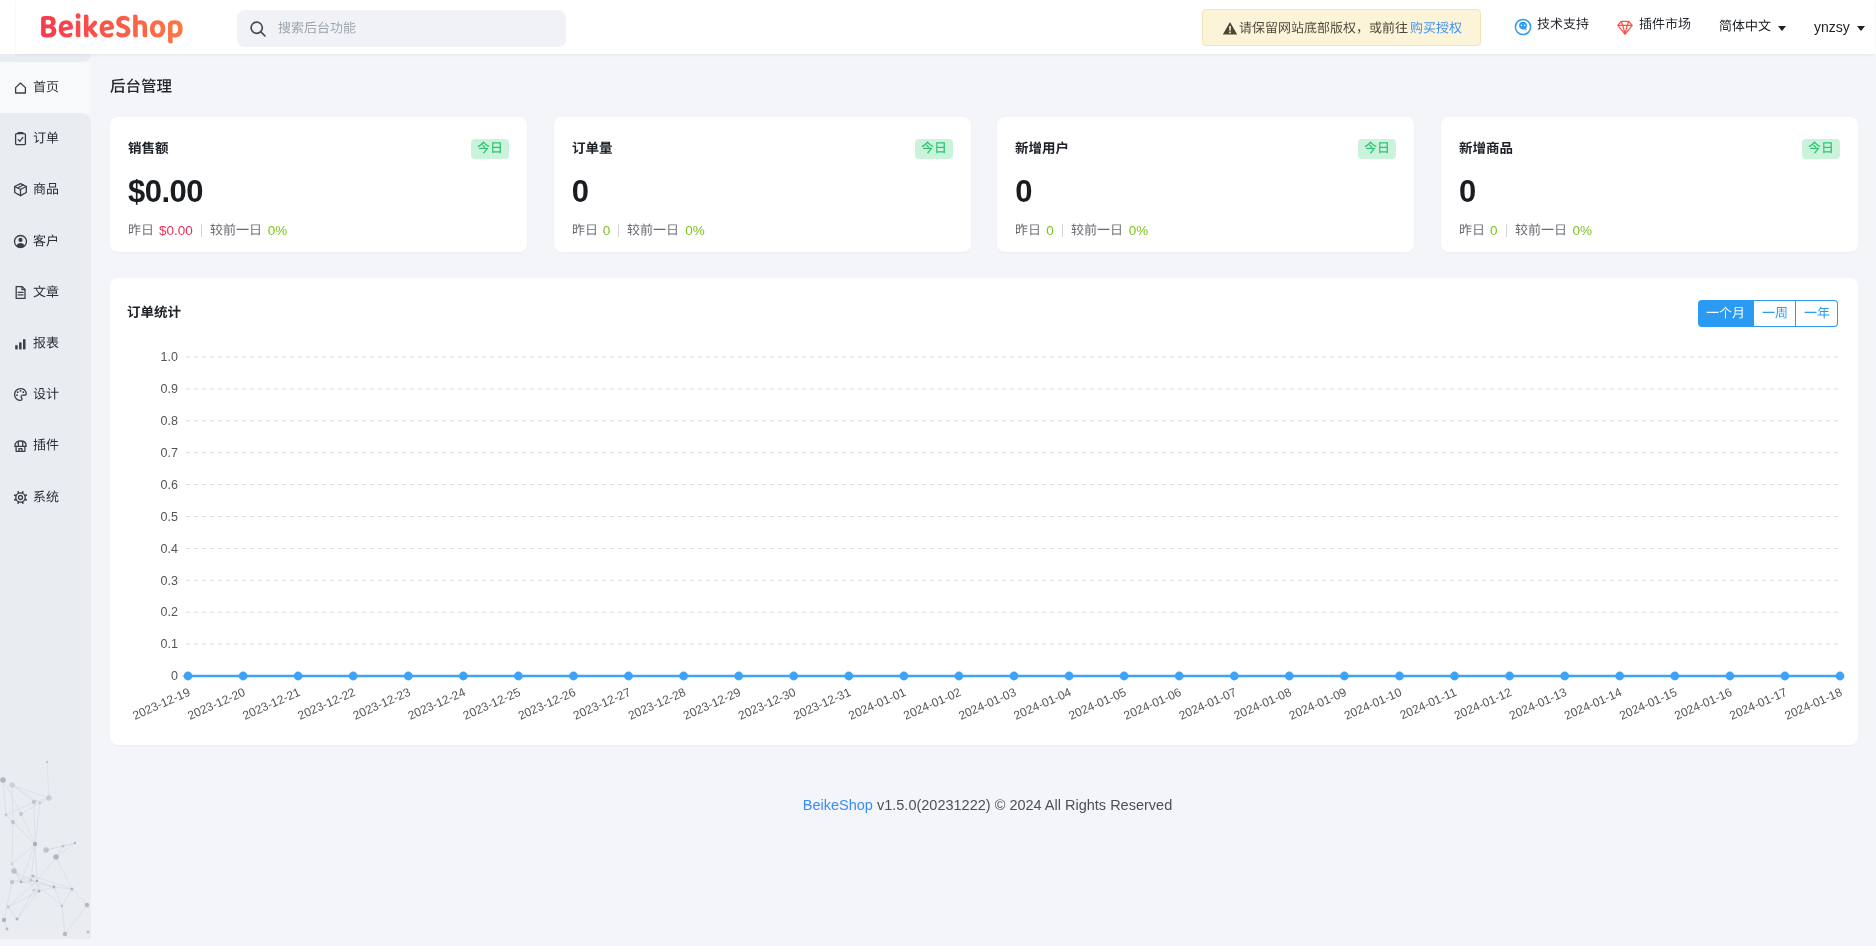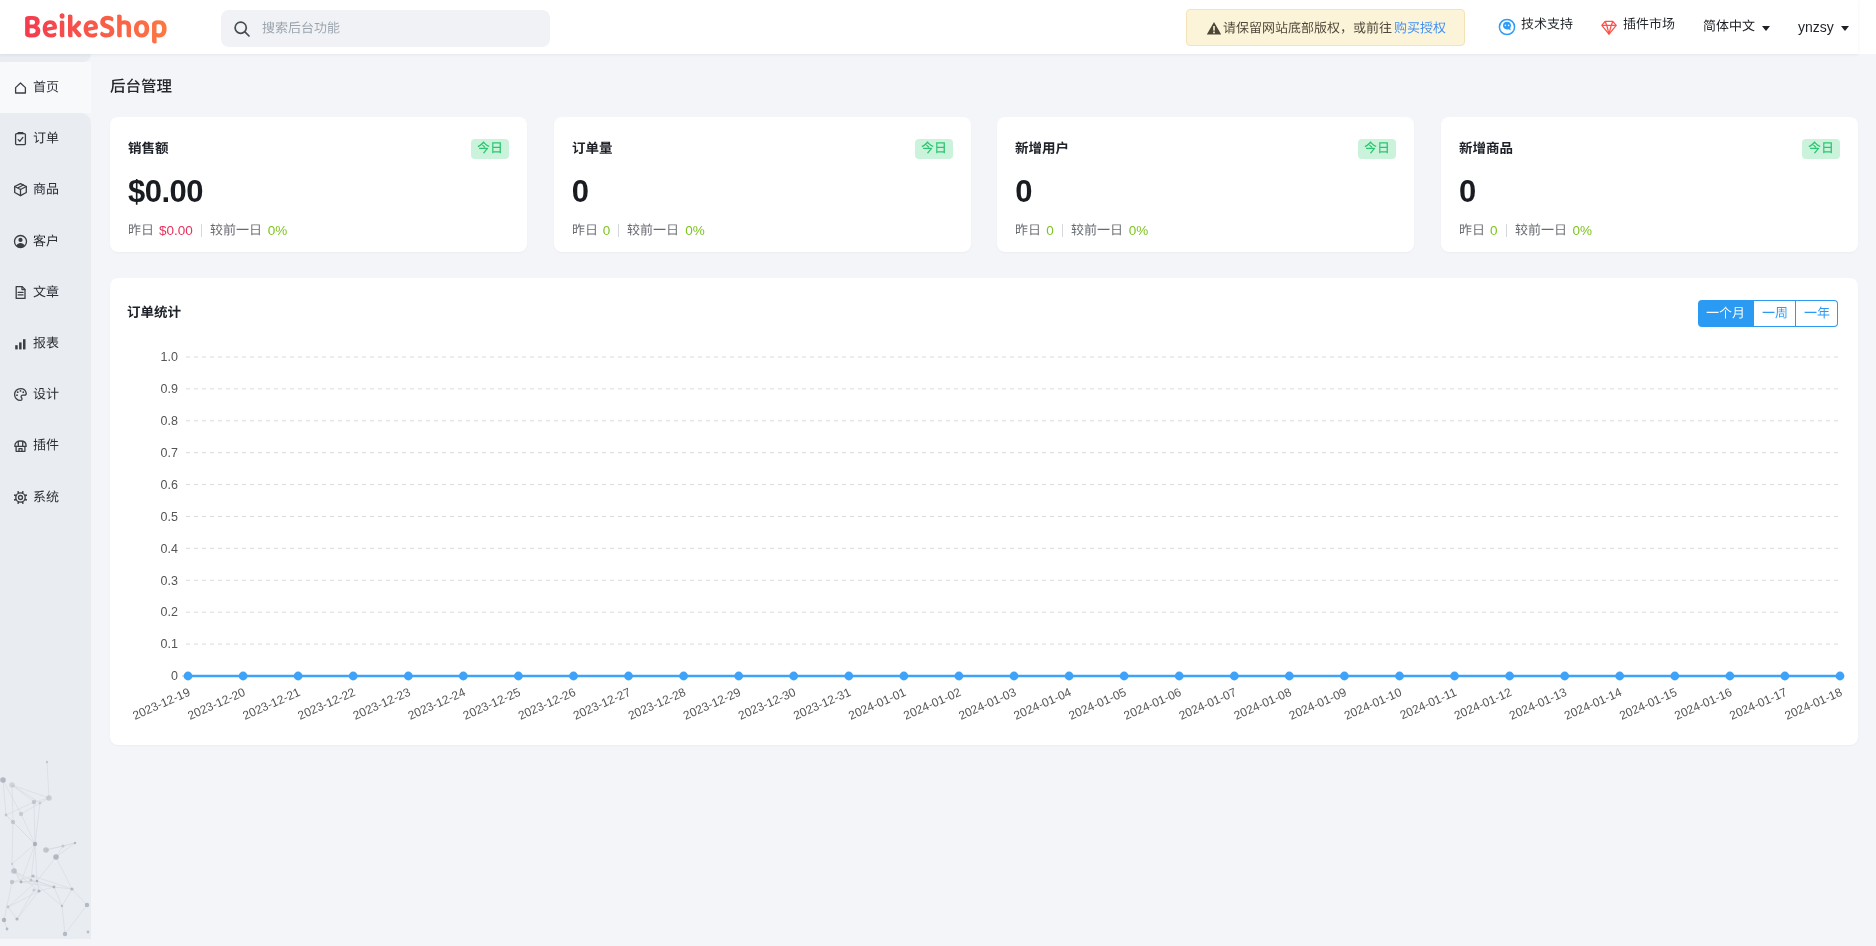--- a/index.html
+++ b/index.html
@@ -1,15 +1,15 @@
 <!DOCTYPE html>
 <html><head><meta charset="utf-8"><style>
 *{margin:0;padding:0;box-sizing:border-box}
 html,body{width:1876px;height:946px;font-family:"Liberation Sans",sans-serif;background:#fff;overflow:hidden;position:relative}
-header{position:absolute;left:0;top:0;width:1858px;height:54px;background:#fff;box-shadow:0 1px 3px rgba(30,40,60,.07);z-index:5}
+header{position:absolute;left:16px;top:0;width:1858px;height:54px;background:#fff;box-shadow:0 1px 3px rgba(30,40,60,.07);z-index:5}
 #search{position:absolute;left:221px;top:10px;width:329px;height:37px;background:#f0f2f5;border-radius:8px}
 #warn{position:absolute;left:1186px;top:9px;width:279px;height:37px;background:#fcf4d9;border:1px solid #f3e3b6;border-radius:4px}
 #aside{position:absolute;left:0;top:54px;width:91px;height:892px;background:#f4f5f8}
 #grayTop{position:absolute;left:0;top:0;width:91px;height:8px;background:#e9edf2;border-bottom-right-radius:10px}
 #grayMain{position:absolute;left:0;top:59px;width:91px;height:826px;background:#e9edf2;border-top-right-radius:10px}
 #main{position:absolute;left:91px;top:54px;width:1785px;height:920px;background:#f4f5f8}
 .card{position:absolute;background:#fff;border-radius:8px;box-shadow:0 1px 2px rgba(30,40,60,.04)}
 .badge{position:absolute;right:18px;top:22px;background:#cbf3dc;border-radius:4px;padding:2px 6px;line-height:0}
 .num{position:absolute;left:18px;top:57px;font-size:31px;font-weight:bold;color:#191c20;letter-spacing:-.5px}
 .crow{position:absolute;left:18px;top:106px;height:16px;display:flex;align-items:flex-start}
@@ -207,20 +207,21 @@
         <text transform="translate(1347.5 417) rotate(-24)" font-size="12" fill="#555" text-anchor="end">2024-01-11</text>
         <text transform="translate(1402.6 417) rotate(-24)" font-size="12" fill="#555" text-anchor="end">2024-01-12</text>
         <text transform="translate(1457.7 417) rotate(-24)" font-size="12" fill="#555" text-anchor="end">2024-01-13</text>
         <text transform="translate(1512.7 417) rotate(-24)" font-size="12" fill="#555" text-anchor="end">2024-01-14</text>
         <text transform="translate(1567.8 417) rotate(-24)" font-size="12" fill="#555" text-anchor="end">2024-01-15</text>
         <text transform="translate(1622.9 417) rotate(-24)" font-size="12" fill="#555" text-anchor="end">2024-01-16</text>
         <text transform="translate(1677.9 417) rotate(-24)" font-size="12" fill="#555" text-anchor="end">2024-01-17</text>
         <text transform="translate(1733.0 417) rotate(-24)" font-size="12" fill="#555" text-anchor="end">2024-01-18</text>
       </svg>
   </div>
+  <div id="footer"><span style="color:#3b8cf8">BeikeShop</span> v1.5.0(20231222) © 2024 All Rights Reserved</div>
 </div>
 <div id="aside">
   <div id="grayTop"></div>
     <div style="position:absolute;left:0;top:8px;width:91px;height:51px;background:#f7f9fb"></div>
   <div id="grayMain">
       <svg width="91" height="190" viewBox="0 0 91 190" style="position:absolute;left:0;bottom:0">
         <g stroke="#c7cbd3" stroke-width="0.6" opacity="0.6">
           <line x1="34" y1="53" x2="49" y2="49"></line>
           <line x1="34" y1="53" x2="12" y2="36"></line>
           <line x1="34" y1="53" x2="6" y2="66"></line>

